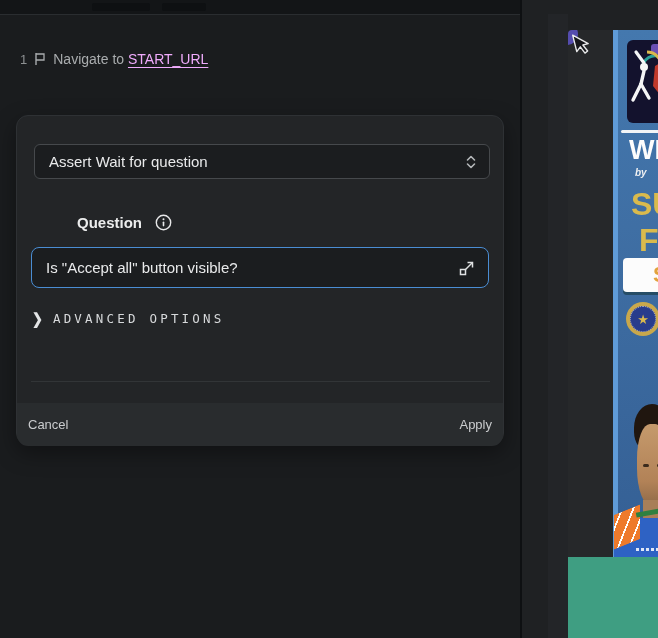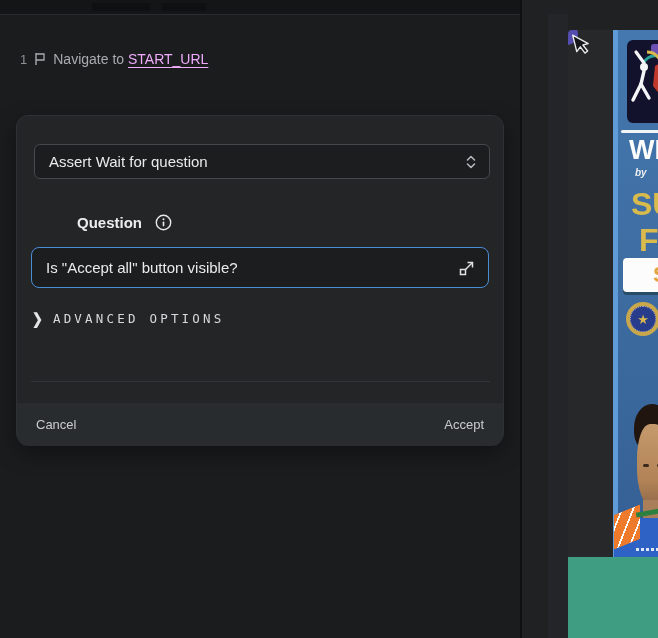--- a/index.html
+++ b/index.html
@@ -30,21 +30,21 @@
   .q-label{color:#eceded;font-size:15px;font-weight:bold;}
   .q-input{left:14px;top:131px;width:458px;height:41px;background:#1b1d1f;border:1.5px solid #4a8dd3;
           border-radius:8px;box-sizing:border-box;display:flex;align-items:center;padding:0 12px 0 14px;cursor:text;}
   .q-input-value{color:#e9eaeb;font-size:15px;flex:1;white-space:nowrap;overflow:hidden;}
   .adv-row{left:15px;top:195px;display:flex;align-items:center;gap:10px;cursor:pointer;}
   .adv-chevron{color:#e3e5e6;font-size:13px;font-weight:bold;transform:scaleY(1.15);}
   .adv-label{color:#d7d9db;font-size:12.5px;font-weight:normal;letter-spacing:3.2px;
           font-family:"DejaVu Sans Mono",monospace;}
   .dialog-divider{left:14px;top:265px;width:459px;height:1px;background:#323537;}
   .dialog-footer{left:0;top:287px;width:100%;height:43px;background:#292c2e;border-radius:0 0 11px 11px;
-          display:flex;align-items:center;justify-content:space-between;padding:0 19px;box-sizing:border-box;}
+          display:flex;align-items:center;justify-content:space-between;padding:0 11px;box-sizing:border-box;}
   .footer-btn{color:#caccce;font-size:13px;cursor:pointer;background:none;border:none;padding:0;font-family:inherit;}
 
   
   .v-sep{left:520px;top:0;width:2px;height:638px;background:#0e1012;}
   .right-panel{left:522px;top:0;width:136px;height:638px;background:#1f2123;}
   .right-strip{left:548px;top:14px;width:20px;height:624px;background:#232528;}
   .shot{left:568px;top:30px;width:90px;height:608px;background:#26282a;overflow:hidden;border-radius:4px 0 0 0;cursor:pointer;}
 
   .click-dot{position:absolute;left:-12px;top:-7px;width:22px;height:22px;border-radius:50%;background:#544cae;}
   .cursor-svg{position:absolute;left:2px;top:2px;}
@@ -142,21 +142,21 @@
 
   <div class="abs adv-row">
     <span class="adv-chevron">❯</span>
     <span class="adv-label">ADVANCED OPTIONS</span>
   </div>
 
   <div class="abs dialog-divider"></div>
 
   <div class="abs dialog-footer">
     <button class="footer-btn">Cancel</button>
-    <button class="footer-btn">Accept</button>
+    <button class="footer-btn">Apply</button>
   </div>
 </div>
 
 <div class="abs right-panel"></div>
 <div class="abs right-strip"></div>
 <div class="abs v-sep"></div>
 
 <div class="abs shot">
 
   <div class="click-dot"></div>

